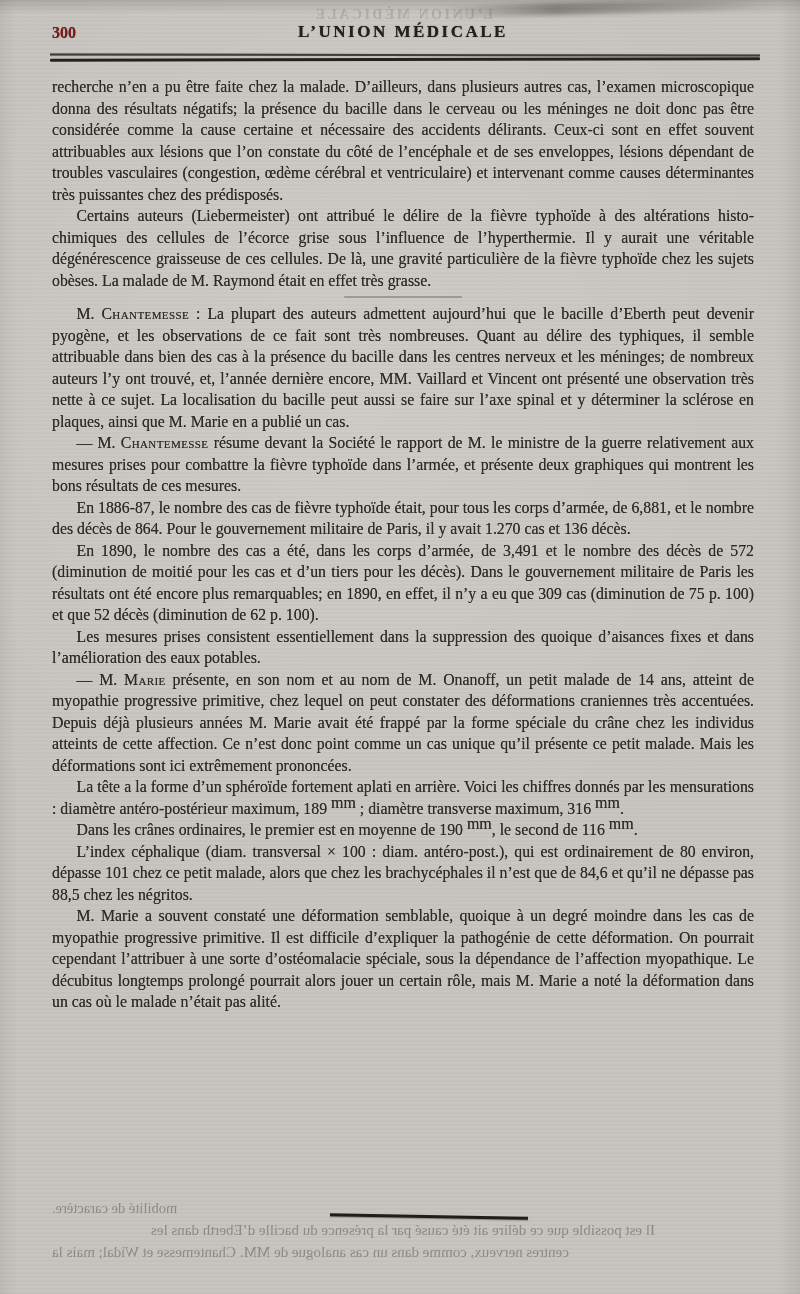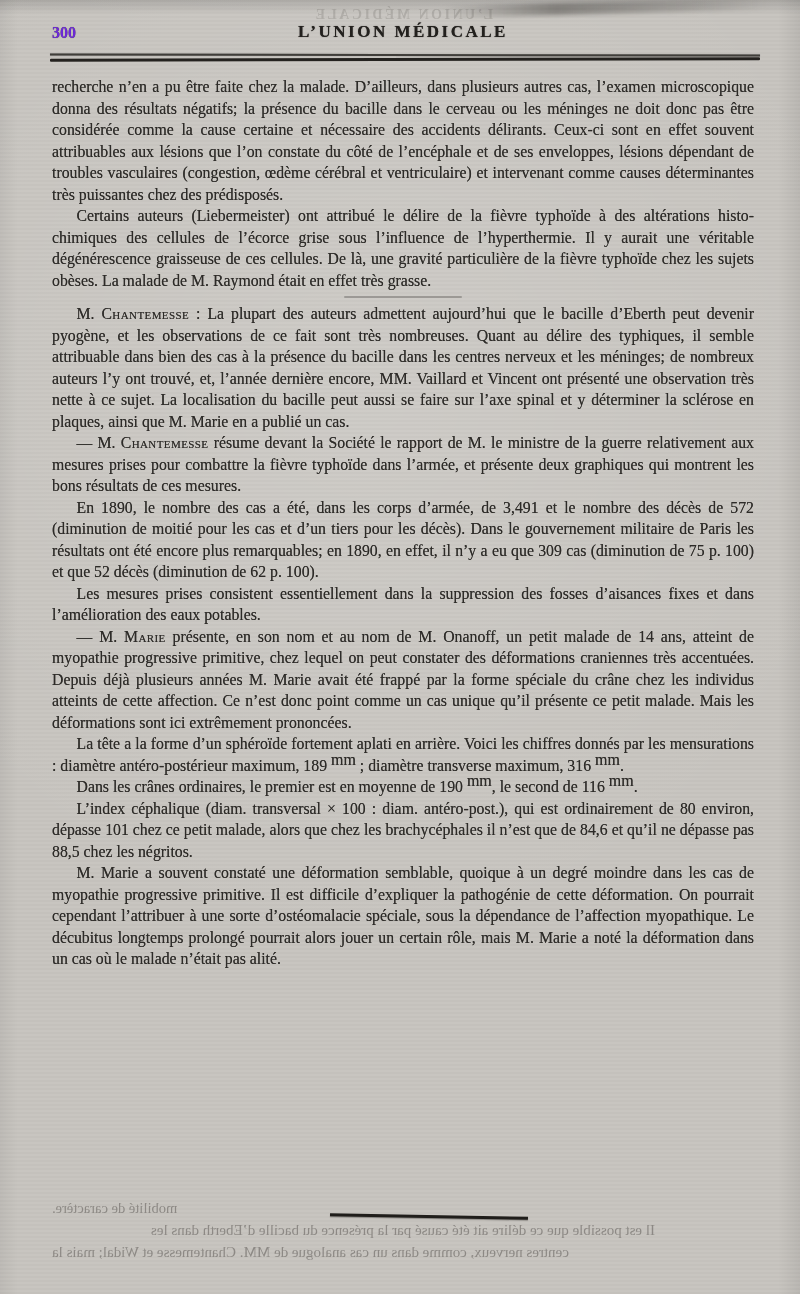--- a/index.html
+++ b/index.html
@@ -21,21 +21,21 @@
       linear-gradient(270deg, rgba(0,0,0,0.07) 0, rgba(0,0,0,0) 22px);
   }
   .smear-top {
     position:absolute; top:2px; right:30px; width:330px; height:12px;
     background:linear-gradient(90deg, rgba(0,0,0,0) 0, rgba(40,38,35,0.40) 35%, rgba(40,38,35,0.18) 75%, rgba(0,0,0,0));
     transform:rotate(-1.4deg); filter:blur(2px);
   }
   .header { position:absolute; top:22px; left:52px; right:46px; height:30px; }
   .page-number {
     position:absolute; left:0; top:2px;
-    font-weight:bold; font-size:16px; color:#6d28d9;
+    font-weight:bold; font-size:16px; color:#7f1d1d;
     text-shadow:0 0 0.7px rgba(38,36,33,0.8);
   }
   .journal-title {
     text-align:center; font-weight:bold; font-size:17px;
     letter-spacing:2.5px; color:#23211e;
     text-shadow:0 0 0.8px rgba(35,33,30,0.85);
   }
   .title-ghost {
     position:absolute; top:-15px; left:0; right:0; text-align:center;
     transform:scaleX(-1); opacity:0.20; filter:blur(0.7px);
@@ -90,22 +90,23 @@
   <div class="rule-thin"></div>
   <div class="rule-thick"></div>
 </div>
 
 <div class="article">
     <p class="para flush"><span>recherche n’en a pu être faite chez la malade. D’ailleurs, dans plusieurs autres cas, l’examen microscopique donna des résultats négatifs; la présence du bacille dans le cerveau ou les méninges ne doit donc pas être considérée comme la cause certaine et nécessaire des accidents délirants. Ceux-ci sont en effet souvent attribuables aux lésions que l’on constate du côté de l’encéphale et de ses enveloppes, lésions dépendant de troubles vasculaires (congestion, œdème cérébral et ventriculaire) et intervenant comme causes déterminantes très puissantes chez des prédisposés.</span></p>
     <p class="para indent"><span>Certains auteurs (Liebermeister) ont attribué le délire de la fièvre typhoïde à des altérations histo-chimiques des cellules de l’écorce grise sous l’influence de l’hyperthermie. Il y aurait une véritable dégénérescence graisseuse de ces cellules. De là, une gravité particulière de la fièvre typhoïde chez les sujets obèses. La malade de M. Raymond était en effet très grasse.</span></p>
     <div class="sep-rule"></div>
     <p class="para indent gap"><span>M. </span><span class="sc">Chantemesse</span><span> : La plupart des auteurs admettent aujourd’hui que le bacille d’Eberth peut devenir pyogène, et les observations de ce fait sont très nombreuses. Quant au délire des typhiques, il semble attribuable dans bien des cas à la présence du bacille dans les centres nerveux et les méninges; de nombreux auteurs l’y ont trouvé, et, l’année dernière encore, MM. Vaillard et Vincent ont présenté une observation très nette à ce sujet. La localisation du bacille peut aussi se faire sur l’axe spinal et y déterminer la sclérose en plaques, ainsi que M. Marie en a publié un cas.</span></p>
     <p class="para indent gap"><span>— M. </span><span class="sc">Chantemesse</span><span> résume devant la Société le rapport de M. le ministre de la guerre relativement aux mesures prises pour combattre la fièvre typhoïde dans l’armée, et présente deux graphiques qui montrent les bons résultats de ces mesures.</span></p>
+    <p class="para indent"><span>En 1886-87, le nombre des cas de fièvre typhoïde était, pour tous les corps d’armée, de 6,881, et le nombre des décès de 864. Pour le gouvernement militaire de Paris, il y avait 1.270 cas et 136 décès.</span></p>
     <p class="para indent"><span>En 1890, le nombre des cas a été, dans les corps d’armée, de 3,491 et le nombre des décès de 572 (diminution de moitié pour les cas et d’un tiers pour les décès). Dans le gouvernement militaire de Paris les résultats ont été encore plus remarquables; en 1890, en effet, il n’y a eu que 309 cas (diminution de 75 p. 100) et que 52 décès (diminution de 62 p. 100).</span></p>
-    <p class="para indent"><span>Les mesures prises consistent essentiellement dans la suppression des fosses d’aisances fixes et dans l’amélioration des eaux potables.</span></p>
+    <p class="para indent"><span>Les mesures prises consistent essentiellement dans la suppression des quoique d’aisances fixes et dans l’amélioration des eaux potables.</span></p>
     <p class="para indent gap"><span>— M. </span><span class="sc">Marie</span><span> présente, en son nom et au nom de M. Onanoff, un petit malade de 14 ans, atteint de myopathie progressive primitive, chez lequel on peut constater des déformations craniennes très accentuées. Depuis déjà plusieurs années M. Marie avait été frappé par la forme spéciale du crâne chez les individus atteints de cette affection. Ce n’est donc point comme un cas unique qu’il présente ce petit malade. Mais les déformations sont ici extrêmement prononcées.</span></p>
     <p class="para indent"><span>La tête a la forme d’un sphéroïde fortement aplati en arrière. Voici les chiffres donnés par les mensurations : diamètre antéro-postérieur maximum, 189 </span><span class="sup">mm</span><span> ; diamètre transverse maximum, 316 </span><span class="sup">mm</span><span>.</span></p>
     <p class="para indent"><span>Dans les crânes ordinaires, le premier est en moyenne de 190 </span><span class="sup">mm</span><span>, le second de 116 </span><span class="sup">mm</span><span>.</span></p>
     <p class="para indent"><span>L’index céphalique (diam. transversal × 100 : diam. antéro-post.), qui est ordinairement de 80 environ, dépasse 101 chez ce petit malade, alors que chez les brachycéphales il n’est que de 84,6 et qu’il ne dépasse pas 88,5 chez les négritos.</span></p>
     <p class="para indent"><span>M. Marie a souvent constaté une déformation semblable, quoique à un degré moindre dans les cas de myopathie progressive primitive. Il est difficile d’expliquer la pathogénie de cette déformation. On pourrait cependant l’attribuer à une sorte d’ostéomalacie spéciale, sous la dépendance de l’affection myopathique. Le décubitus longtemps prolongé pourrait alors jouer un certain rôle, mais M. Marie a noté la déformation dans un cas où le malade n’était pas alité.</span></p>
   </div>
 
 <div class="ghost-line ghost-a">mobilité de caractère.</div>
 <div class="ghost-line ghost-b">Il est possible que ce délire ait été causé par la présence du bacille d’Eberth dans les</div>
 <div class="ghost-line ghost-c">centres nerveux, comme dans un cas analogue de MM. Chantemesse et Widal; mais la</div>

